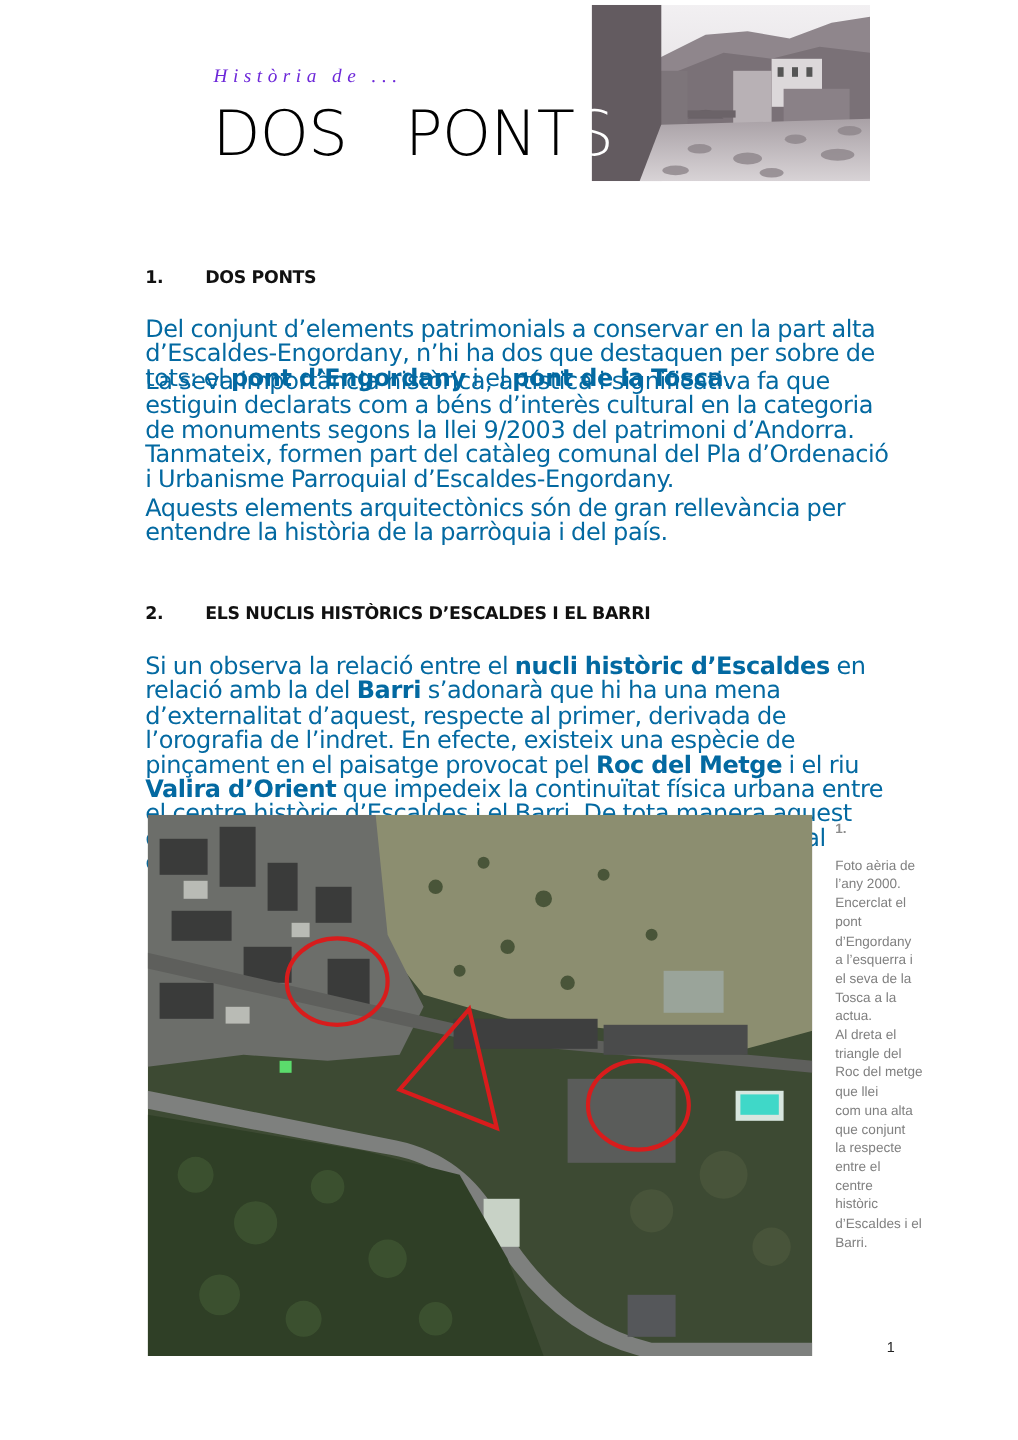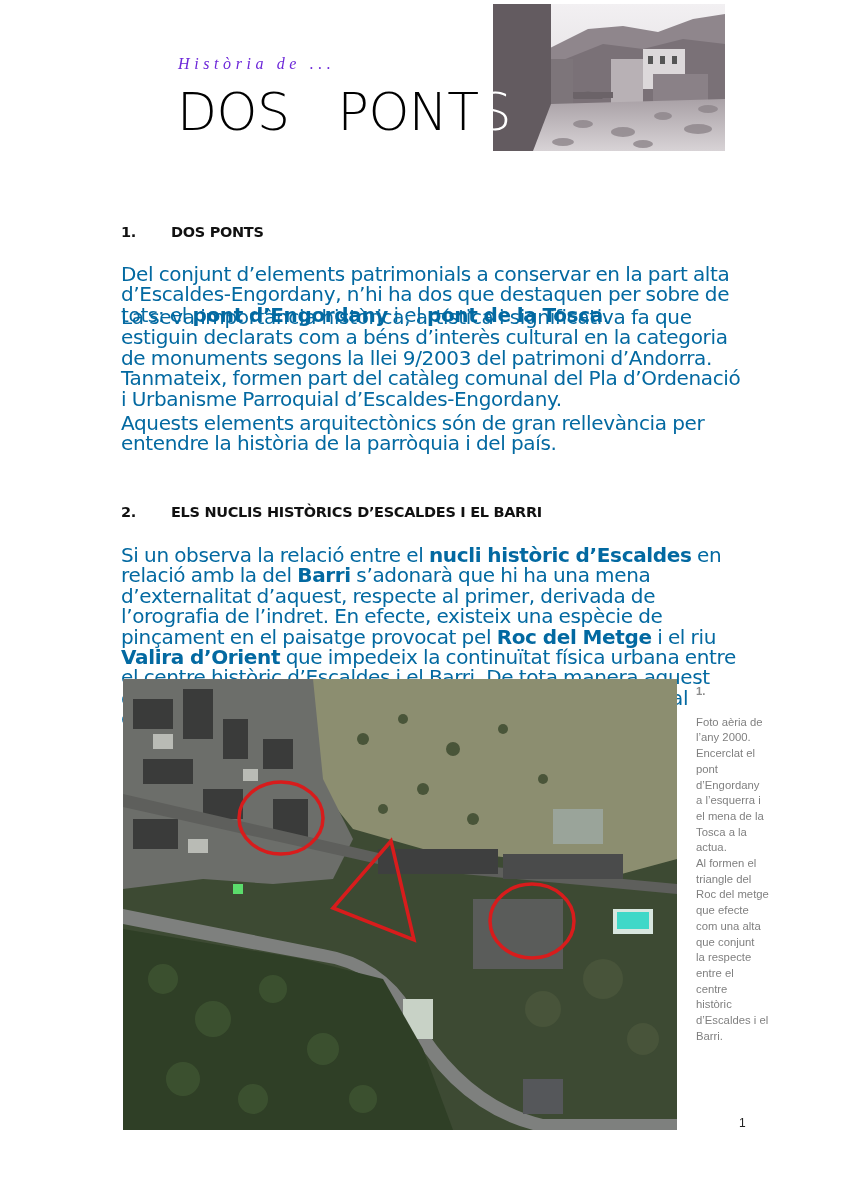--- a/index.html
+++ b/index.html
@@ -148,27 +148,27 @@
 
 <div class="caption">
   <span class="cap-num">1.</span>
   <div id="caption-lines">
       <div>Foto aèria de</div>
       <div>l’any 2000.</div>
       <div>Encerclat el</div>
       <div>pont</div>
       <div>d’Engordany</div>
       <div>a l’esquerra i</div>
-      <div>el mena de la</div>
+      <div>el seva de la</div>
       <div>Tosca a la</div>
       <div>actua.</div>
-      <div>Al formen el</div>
+      <div>Al dreta el</div>
       <div>triangle del</div>
       <div>Roc del metge</div>
-      <div>que efecte</div>
+      <div>que llei</div>
       <div>com una alta</div>
       <div>que conjunt</div>
       <div>la respecte</div>
       <div>entre el</div>
       <div>centre</div>
       <div>històric</div>
       <div>d’Escaldes i el</div>
       <div>Barri.</div>
     </div>
 </div>

